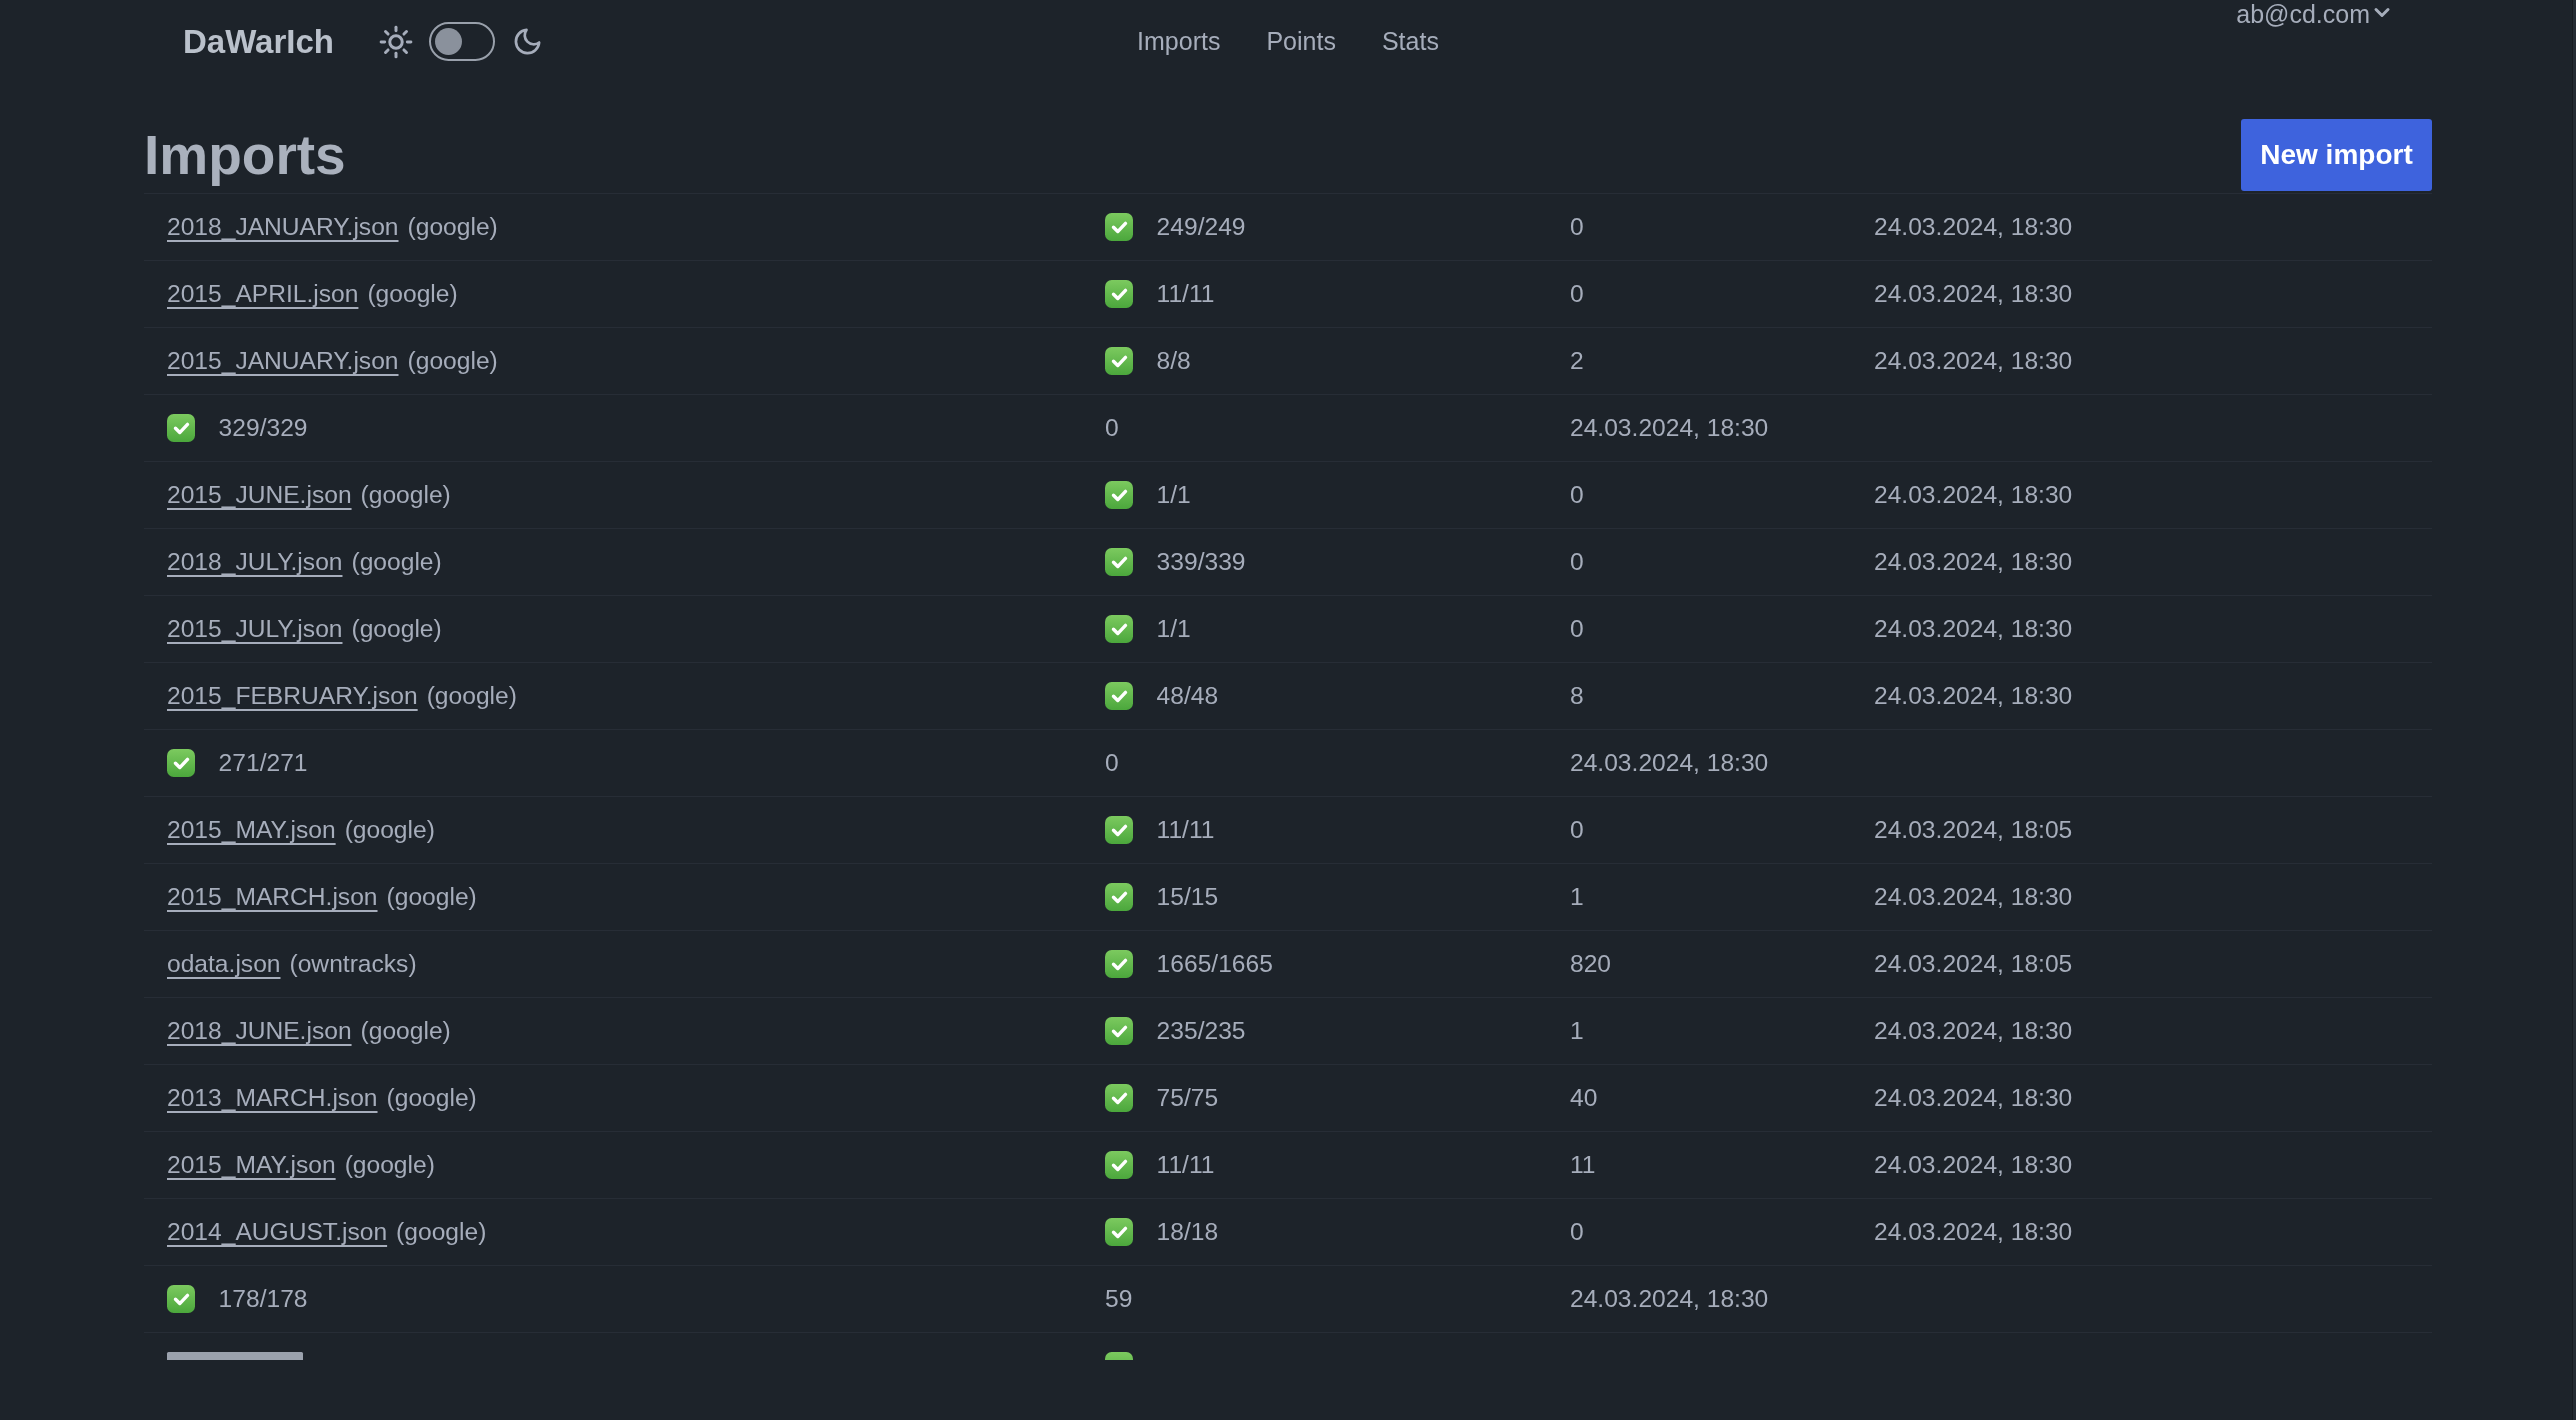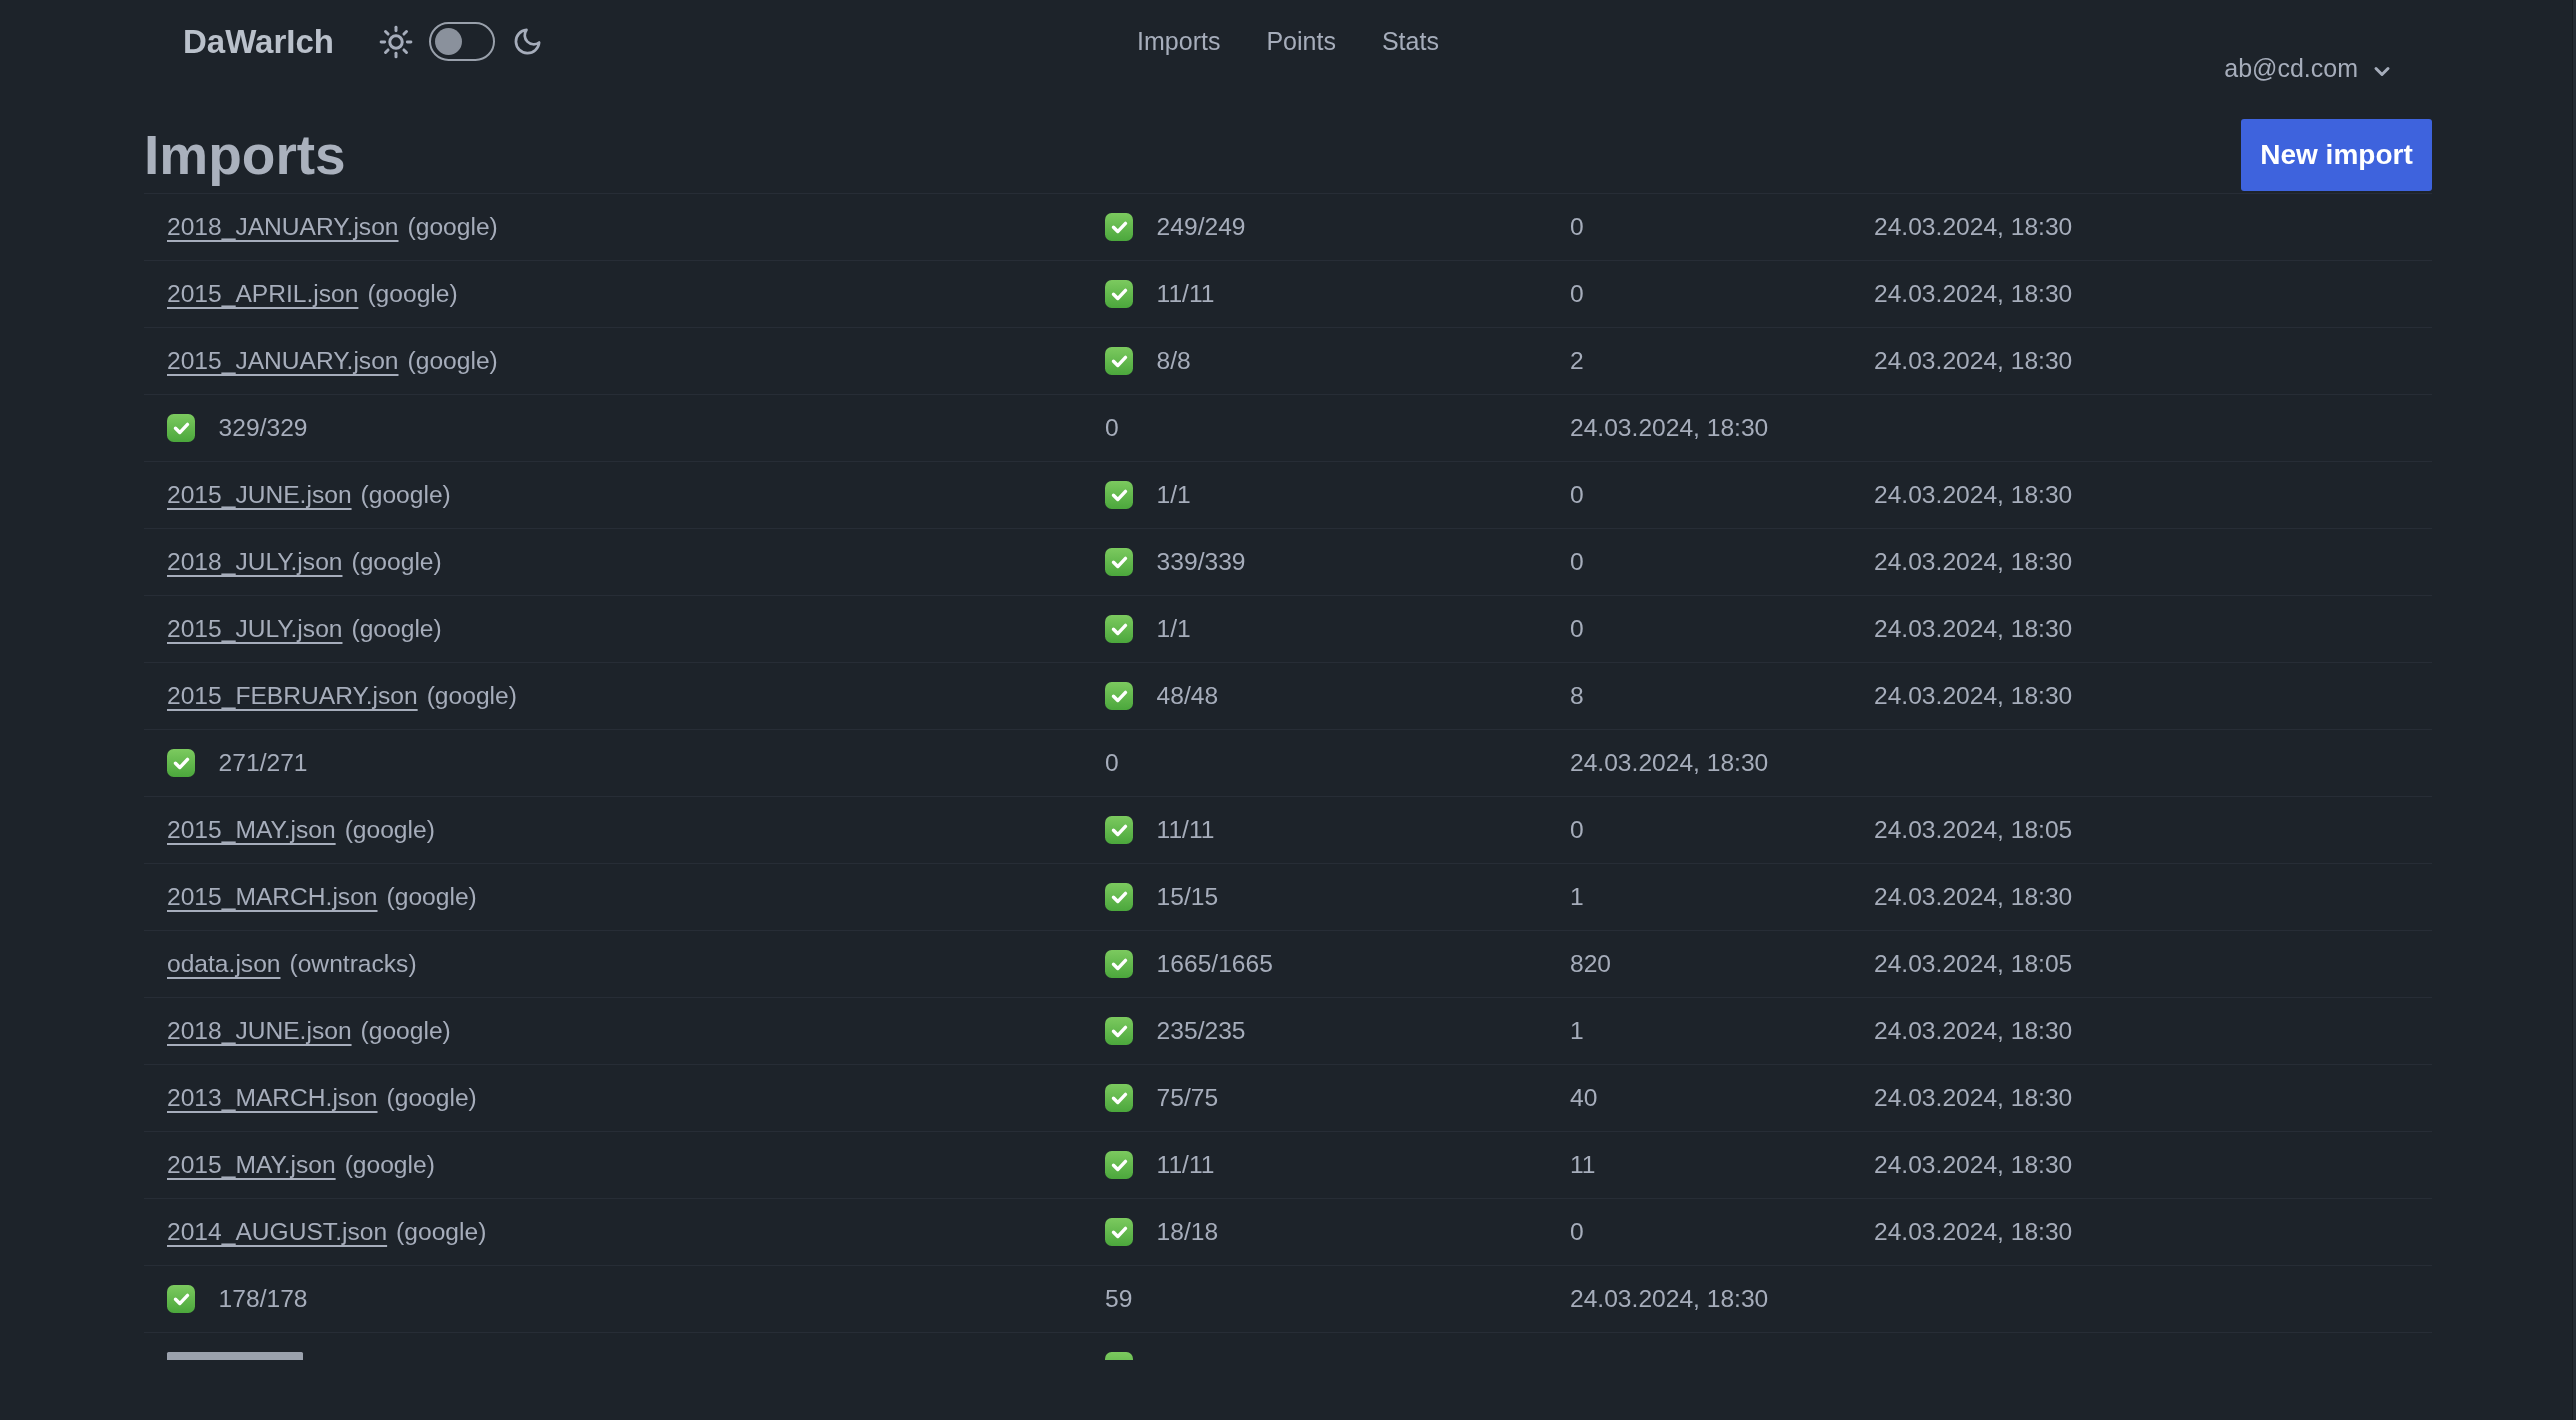--- a/index.html
+++ b/index.html
@@ -71,22 +71,21 @@
     color: #a6adbb;
     text-decoration: none;
     cursor: pointer;
     white-space: nowrap;
   }
   .nav-right {
     position: absolute;
     right: 182px; top: 0;
     height: 83px;
     display: flex;
-    align-items: flex-end;
-    gap: 12px;
+    align-items: flex-start;
     cursor: pointer;
   }
   .user-email { font-size: 25px; color: #a6adbb; }
 
   
   main { margin: 0 144px; width: 2288px; }
   .page-header {
     margin-top: 34px;
     height: 76px;
     display: flex;

